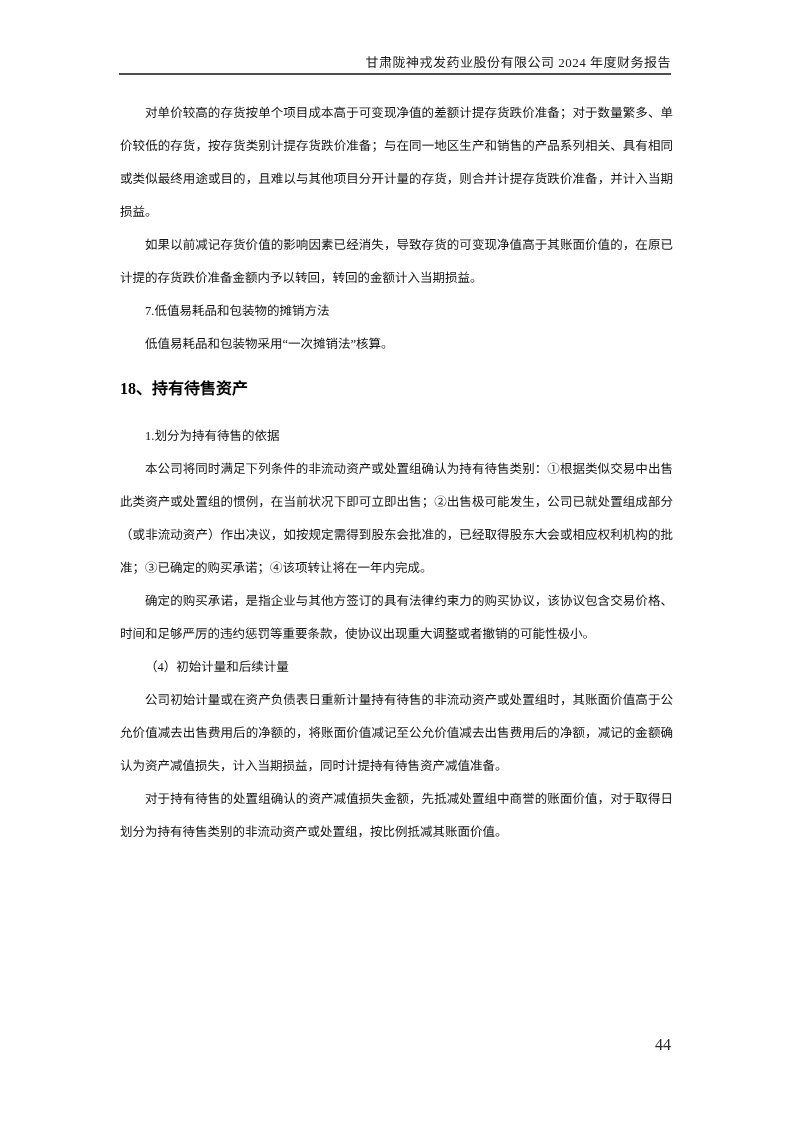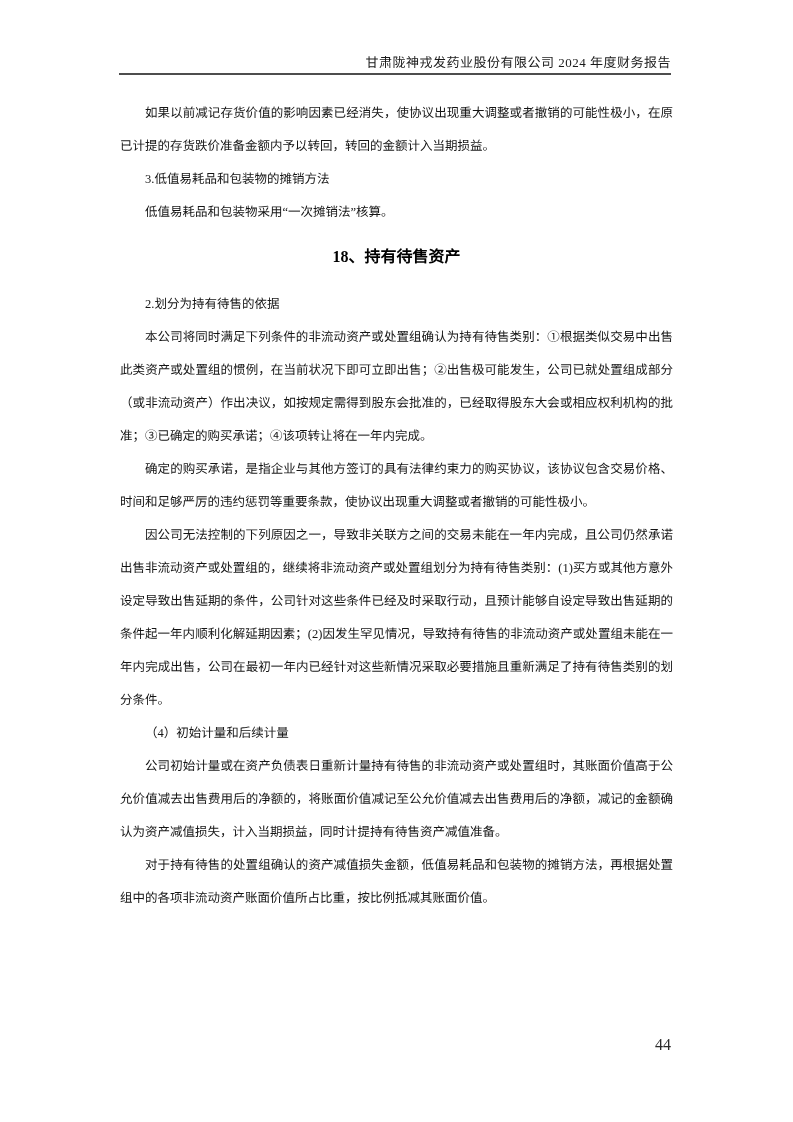--- a/index.html
+++ b/index.html
@@ -46,48 +46,48 @@
   .doc-body p.paragraph {
     margin: 0;
     text-indent: 2em;
   }
   .doc-body h2.heading {
     font-size: 16px;
     font-weight: 700;
     line-height: 33px;
     margin: 11px 0 15px 0;
     text-indent: 0;
-    text-align: center;
+    text-align: left;
     color: #000000;
   }
   .page-number {
     position: absolute;
     right: 76px;
     top: 1036px;
     font-size: 16px;
     color: #2a2a2a;
   }
 </style>
 </head>
 <body>
 
 <div class="page">
   <div class="page-header">
     <span>甘肃陇神戎发药业股份有限公司 2024 年度财务报告</span>
   </div>
 
   <div class="doc-body">
 
-      <p class="paragraph">如果以前减记存货价值的影响因素已经消失，使协议出现重大调整或者撤销的可能性极小，在原已计提的存货跌价准备金额内予以转回，转回的金额计入当期损益。</p>
-      <p class="paragraph">3.低值易耗品和包装物的摊销方法</p>
+  <p class="paragraph">对单价较高的存货按单个项目成本高于可变现净值的差额计提存货跌价准备；对于数量繁多、单价较低的存货，按存货类别计提存货跌价准备；与在同一地区生产和销售的产品系列相关、具有相同或类似最终用途或目的，且难以与其他项目分开计量的存货，则合并计提存货跌价准备，并计入当期损益。</p>
+      <p class="paragraph">如果以前减记存货价值的影响因素已经消失，导致存货的可变现净值高于其账面价值的，在原已计提的存货跌价准备金额内予以转回，转回的金额计入当期损益。</p>
+      <p class="paragraph">7.低值易耗品和包装物的摊销方法</p>
       <p class="paragraph">低值易耗品和包装物采用“一次摊销法”核算。</p>
       <h2 class="heading">18、持有待售资产</h2>
-      <p class="paragraph">2.划分为持有待售的依据</p>
+      <p class="paragraph">1.划分为持有待售的依据</p>
       <p class="paragraph">本公司将同时满足下列条件的非流动资产或处置组确认为持有待售类别：①根据类似交易中出售此类资产或处置组的惯例，在当前状况下即可立即出售；②出售极可能发生，公司已就处置组成部分（或非流动资产）作出决议，如按规定需得到股东会批准的，已经取得股东大会或相应权利机构的批准；③已确定的购买承诺；④该项转让将在一年内完成。</p>
       <p class="paragraph">确定的购买承诺，是指企业与其他方签订的具有法律约束力的购买协议，该协议包含交易价格、时间和足够严厉的违约惩罚等重要条款，使协议出现重大调整或者撤销的可能性极小。</p>
-      <p class="paragraph">因公司无法控制的下列原因之一，导致非关联方之间的交易未能在一年内完成，且公司仍然承诺出售非流动资产或处置组的，继续将非流动资产或处置组划分为持有待售类别：(1)买方或其他方意外设定导致出售延期的条件，公司针对这些条件已经及时采取行动，且预计能够自设定导致出售延期的条件起一年内顺利化解延期因素；(2)因发生罕见情况，导致持有待售的非流动资产或处置组未能在一年内完成出售，公司在最初一年内已经针对这些新情况采取必要措施且重新满足了持有待售类别的划分条件。</p>
       <p class="paragraph">（4）初始计量和后续计量</p>
       <p class="paragraph">公司初始计量或在资产负债表日重新计量持有待售的非流动资产或处置组时，其账面价值高于公允价值减去出售费用后的净额的，将账面价值减记至公允价值减去出售费用后的净额，减记的金额确认为资产减值损失，计入当期损益，同时计提持有待售资产减值准备。</p>
-      <p class="paragraph">对于持有待售的处置组确认的资产减值损失金额，低值易耗品和包装物的摊销方法，再根据处置组中的各项非流动资产账面价值所占比重，按比例抵减其账面价值。</p>
+      <p class="paragraph">对于持有待售的处置组确认的资产减值损失金额，先抵减处置组中商誉的账面价值，对于取得日划分为持有待售类别的非流动资产或处置组，按比例抵减其账面价值。</p>
     </div>
 
   <div class="page-number">44</div>
 </div>
 
 </body></html>

